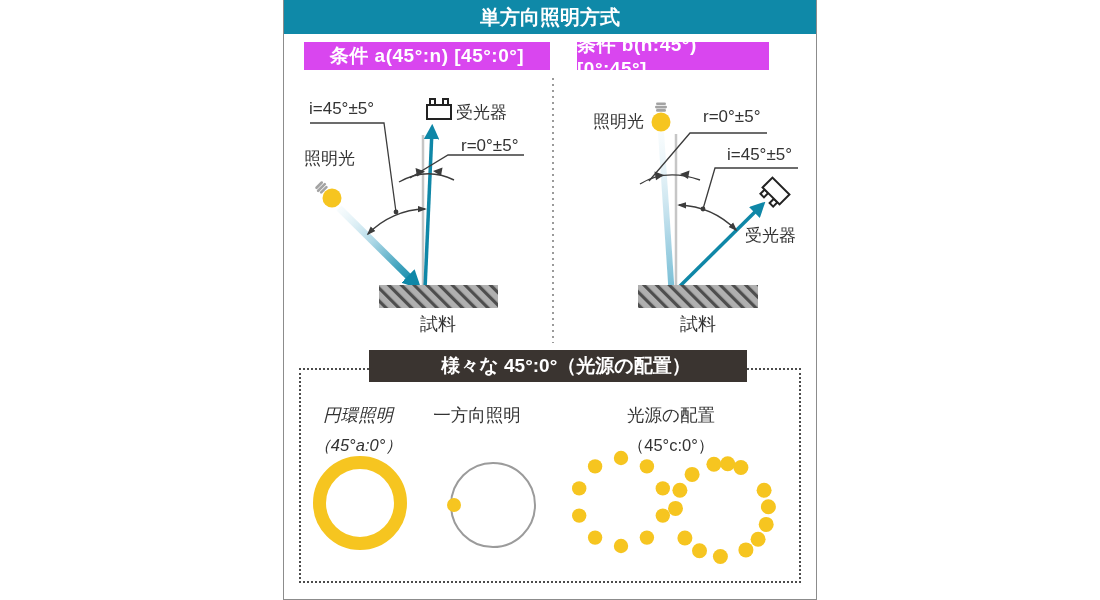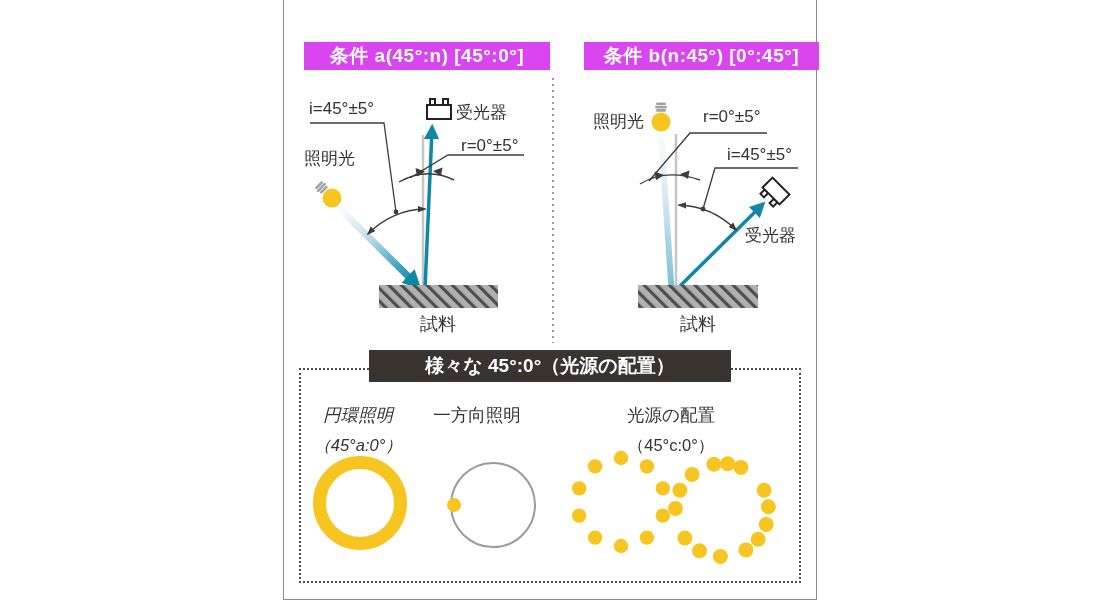--- a/index.html
+++ b/index.html
@@ -5,31 +5,31 @@
   html,body{margin:0;padding:0;background:#ffffff;}
   .stage{position:relative;width:1100px;height:600px;background:#ffffff;overflow:hidden;
          font-family:"Liberation Sans","DejaVu Sans",sans-serif;color:#333;}
   .panel{position:absolute;left:283px;top:0;width:534px;height:600px;background:#fff;
          border:1px solid #8c8c8c;border-top:none;box-sizing:border-box;}
   .main-header{position:absolute;left:0;top:0;width:100%;height:34px;background:#0f89a8;
          color:#fff;font-weight:bold;font-size:20px;display:flex;align-items:center;justify-content:center;}
   .cond-header{position:absolute;top:42px;height:28px;background:#d946ef;color:#fff;font-weight:bold;
          font-size:19px;display:flex;align-items:center;justify-content:center;letter-spacing:.5px;}
   .cond-a-header{left:20px;width:246px;}
-  .cond-b-header{left:300px;width:235px;}
+  .cond-b-header{left:293px;width:192px;}
   .v-divider{position:absolute;left:268px;top:78px;width:2px;height:265px;
          background-image:repeating-linear-gradient(to bottom,#9a9a9a 0 2px,transparent 2px 6px);}
   .diagram{position:absolute;top:68px;}
   .diagram-a{left:0;width:269px;height:277px;}
   .diagram-b{left:268px;width:265px;height:277px;}
   .diagram text{fill:#333;font-family:"Liberation Sans","DejaVu Sans",sans-serif;}
   .dotted-box{position:absolute;left:15px;top:368px;width:502px;height:215px;
          border:2px dotted #4c4c4c;box-sizing:border-box;z-index:1;}
   .bottom-header{position:absolute;left:85px;top:350px;width:362px;height:32px;background:#3a3430;
-         color:#fff;font-weight:bold;font-size:19px;display:flex;align-items:center;justify-content:center;z-index:2;}
+         color:#fff;font-weight:bold;font-size:19px;display:flex;align-items:center;justify-content:center;z-index:2;padding-left:16px;}
   .item-name{position:absolute;top:403px;width:140px;text-align:center;font-size:17.5px;color:#333;z-index:2;}
   .item-notation{position:absolute;top:426px;width:140px;text-align:center;font-size:16.5px;color:#333;z-index:2;margin-top:9px;}
   .name-1,.notation-1{left:4px;font-style:italic;}
   .name-2,.notation-2{left:123px;}
   .name-3,.notation-3{left:317px;}
   .ring-annulus{position:absolute;left:29px;top:456px;width:68px;height:68px;
          border:13px solid #f6c520;border-radius:50%;z-index:2;}
   .circle-outline{position:absolute;left:166px;top:462px;width:86px;height:86px;box-sizing:border-box;
          border:2.5px solid #9b9b9b;border-radius:50%;z-index:2;}
   .single-dot{position:absolute;left:163px;top:498px;width:14px;height:14px;background:#f6c520;
@@ -37,20 +37,23 @@
   .dots-svg{position:absolute;z-index:2;}
   .dots-a{left:282px;top:447px;width:110px;height:110px;}
   .dots-b{left:380px;top:452px;width:116px;height:116px;}
 </style>
 </head>
 <body>
 
 <div class="stage">
   <div class="panel">
 
+    <div class="main-header">
+      <span>単方向照明方式</span>
+    </div>
 
     <div class="cond-header cond-a-header">
       <span>条件 a(45°:n) [45°:0°]</span>
     </div>
     <div class="cond-header cond-b-header">
       <span>条件 b(n:45°) [0°:45°]</span>
     </div>
 
     <div class="v-divider"></div>
 

